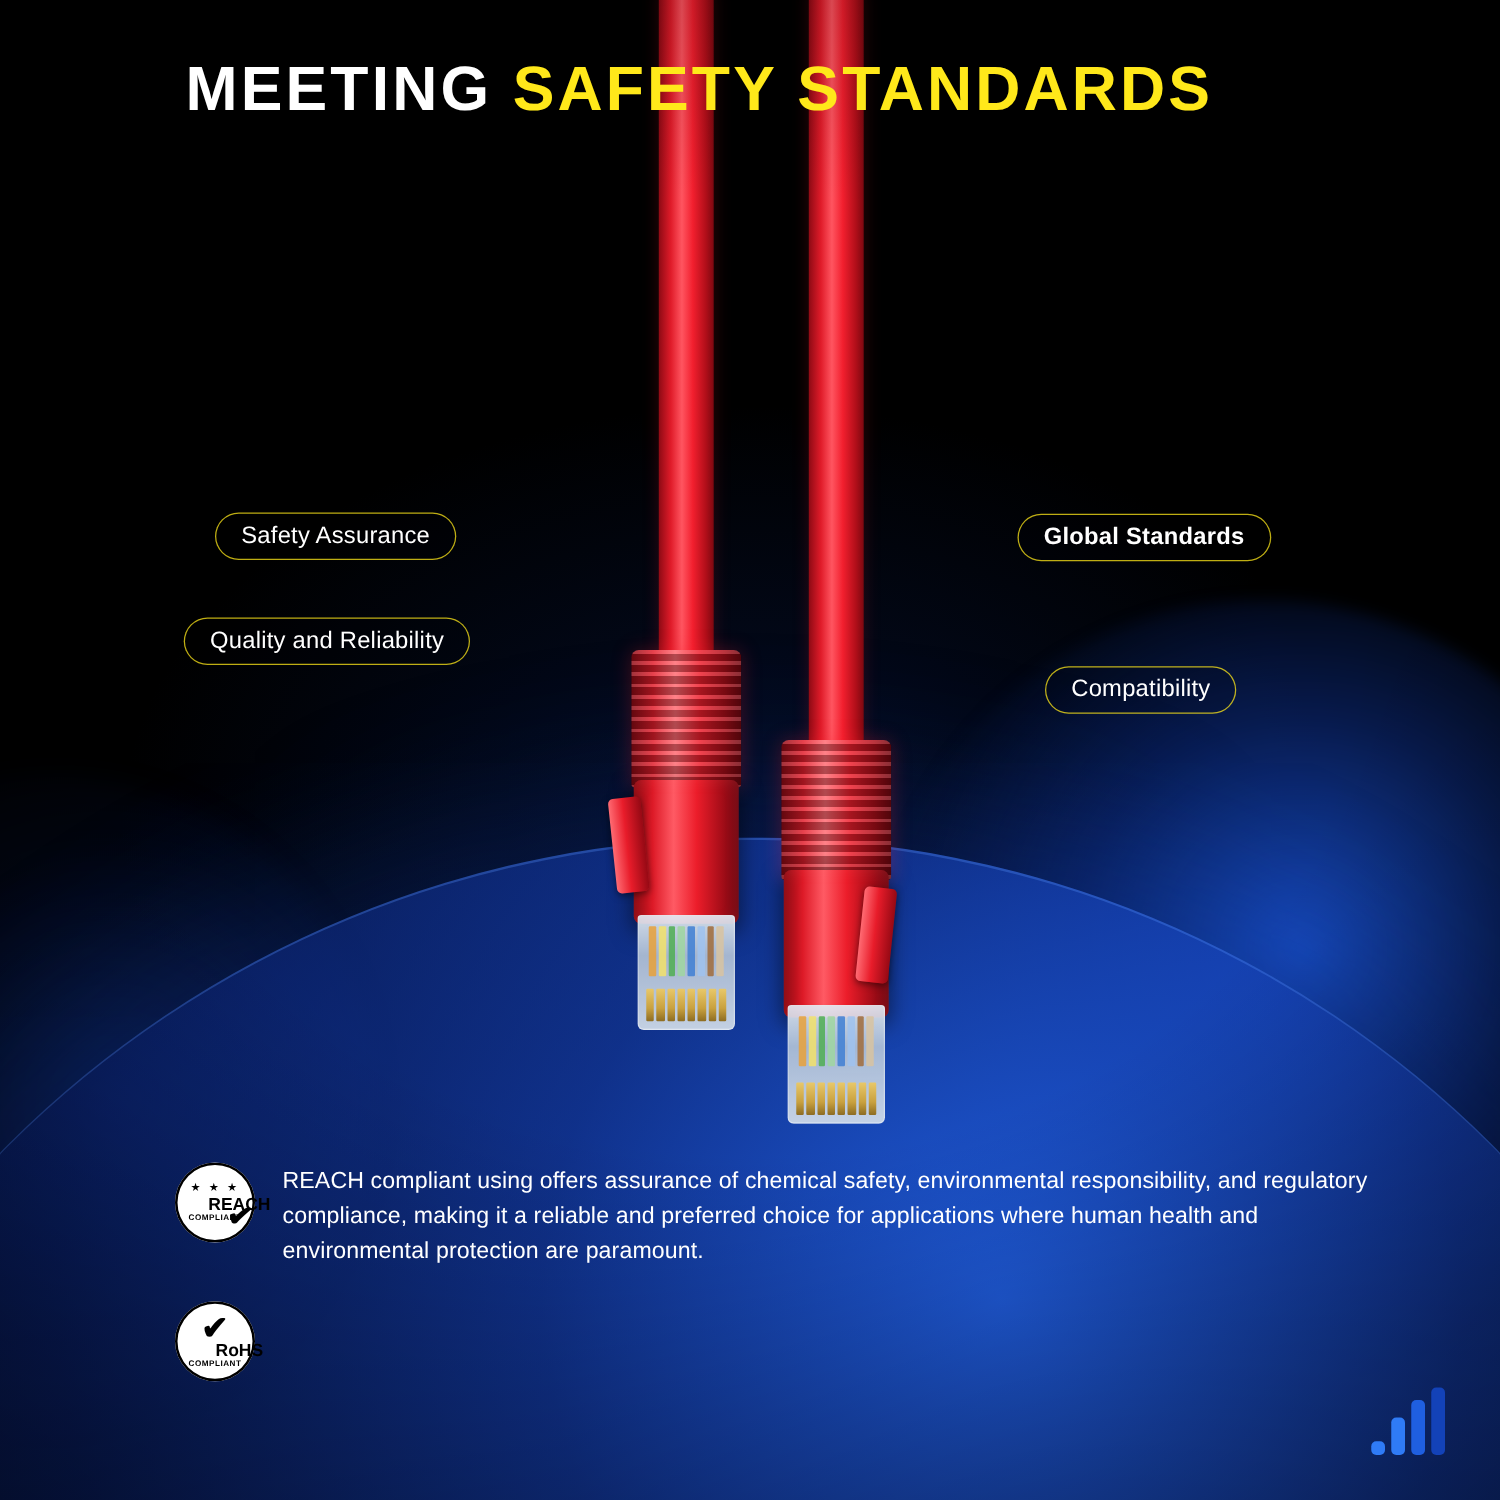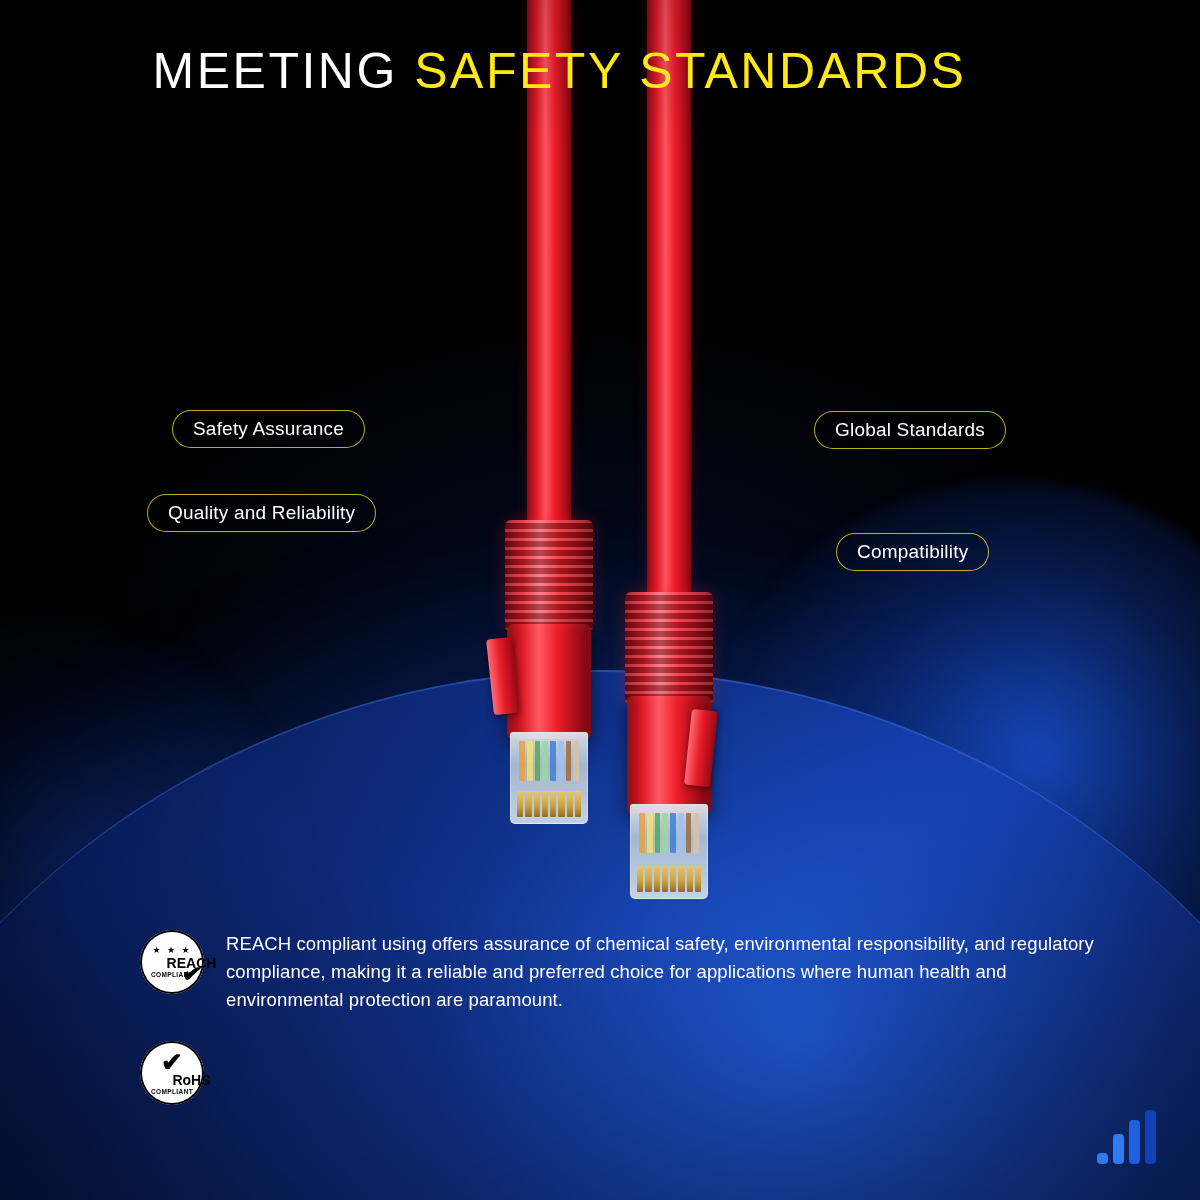--- a/index.html
+++ b/index.html
@@ -61,21 +61,21 @@
     background: radial-gradient(100% 80% at 50% 45%, rgba(0,0,0,0) 40%, rgba(0,0,0,0.55) 100%);
     pointer-events: none;
   }
 
   
   .title {
     position: absolute;
     top: 42px; left: 0; width: 1119px;
     text-align: center;
     font-size: 50px;
-    font-weight: 400;
+    font-weight: 700;
     letter-spacing: 2.5px;
     color: #ffffff;
     white-space: nowrap;
   }
   .title .hl { color: #ffe81a; }
 
   
   .pill {
     position: absolute;
     height: 38px;
@@ -84,21 +84,21 @@
     border: 1px solid rgba(255,232,26,0.75);
     border-radius: 19px;
     color: #ffffff;
     font-size: 19px;
     letter-spacing: 0.2px;
     background: rgba(0,0,0,0.12);
     white-space: nowrap;
   }
   .pill-safety      { left: 172px; top: 410px; }
   .pill-quality     { left: 147px; top: 494px; }
-  .pill-global      { left: 814px; top: 411px; }
+  .pill-global      { left: 814px; top: 411px; font-weight: bold; }
   .pill-compat      { left: 836px; top: 493px; margin-top: 40px; }
 
   
   .cable { position: absolute; }
 
   
   .cable-a { left: 484px; top: -10px; width: 130px; height: 860px; }
   .cable-b { left: 604px; top: -10px; width: 130px; height: 930px; }
 
   .cord {

